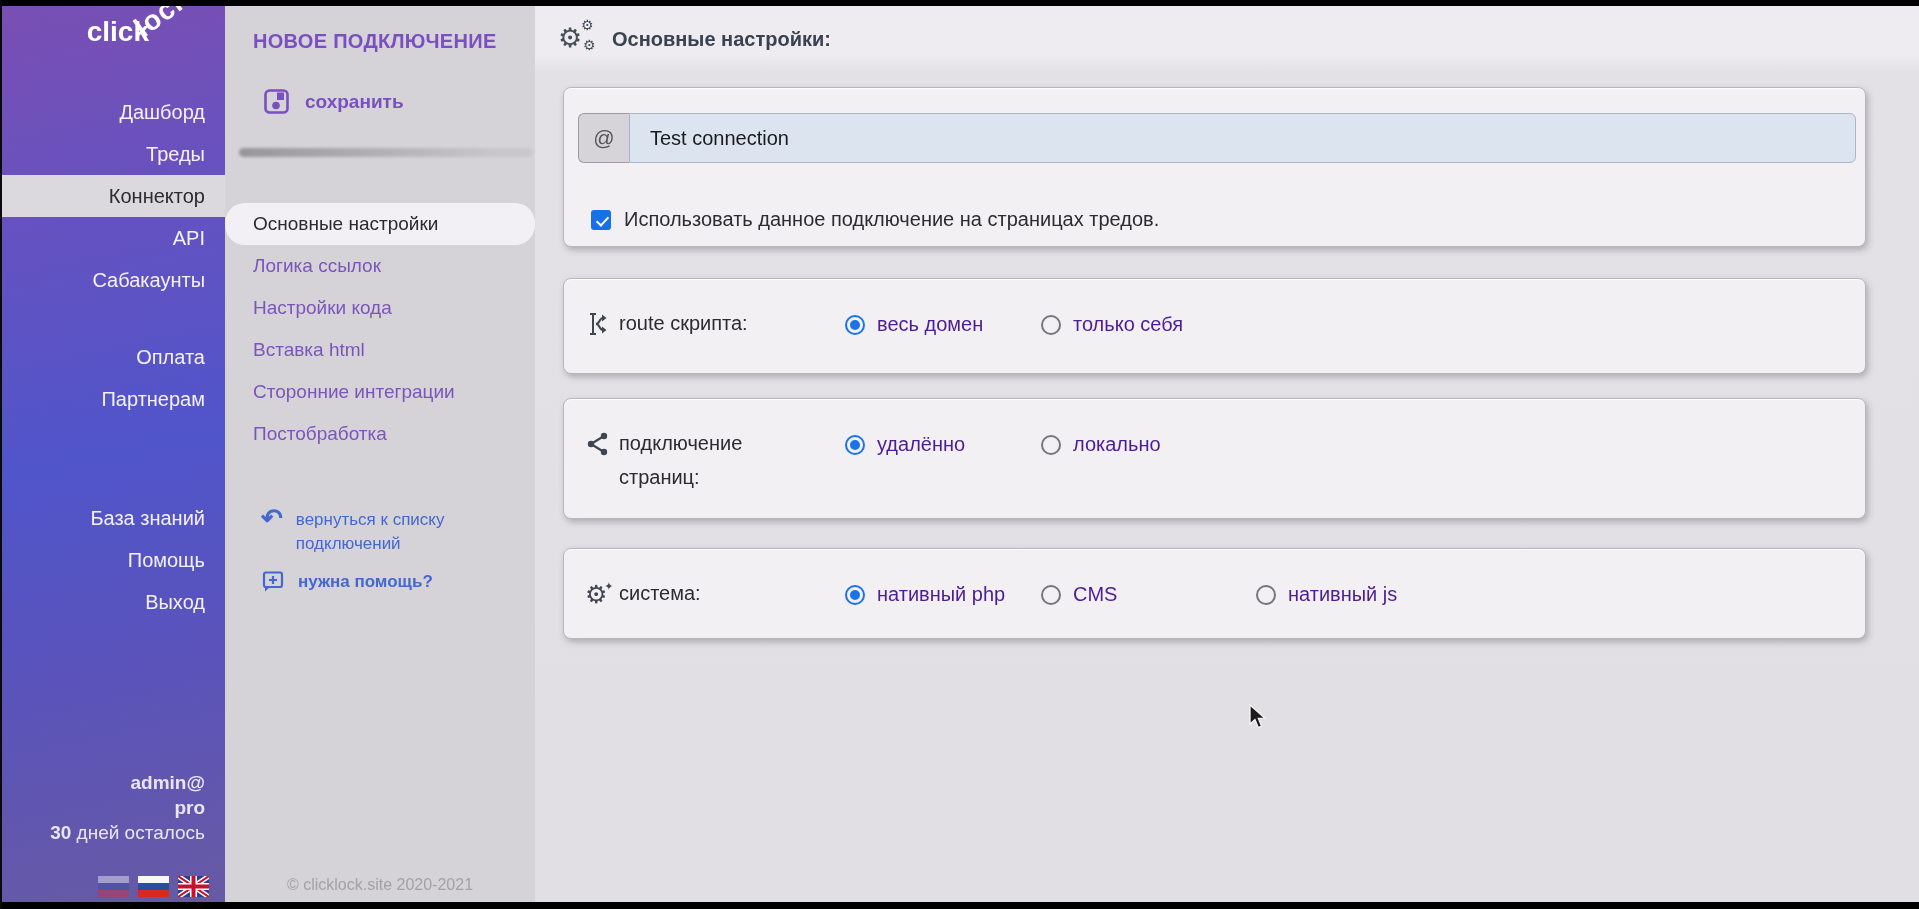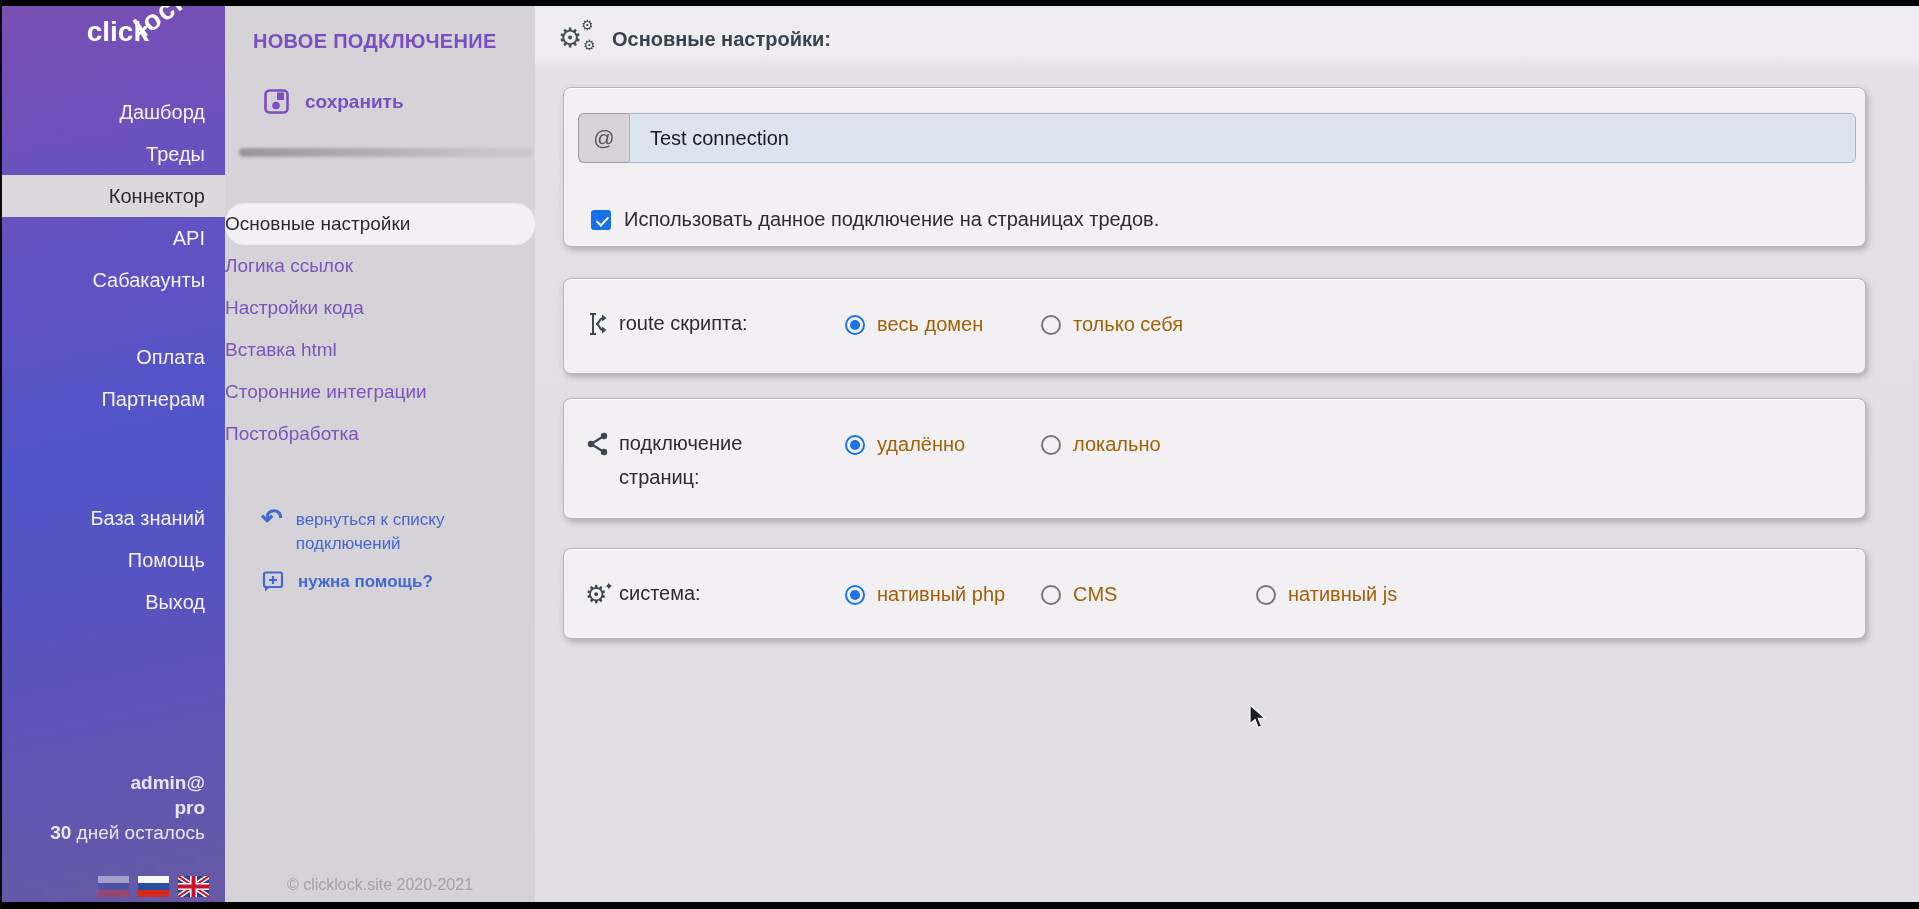--- a/index.html
+++ b/index.html
@@ -27,21 +27,21 @@
   .flag.inactive{opacity:.45;}
 
   
   .panel{position:absolute;left:225px;top:0;bottom:0;width:310px;background:#d5d3d7;z-index:4;}
   .panel-title{position:absolute;left:28px;top:30px;font-size:20px;font-weight:700;color:#7a4fc0;letter-spacing:.3px;}
   .save-btn{position:absolute;left:38px;top:88px;display:flex;align-items:center;gap:15px;cursor:pointer;}
   .save-btn .lbl{font-size:19px;font-weight:700;color:#7a4fc0;}
   .panel-divider{position:absolute;left:14px;right:2px;top:148px;height:9px;border-radius:6px;
     background:linear-gradient(to right,#8d8b90,#c7c5c9 88%);filter:blur(1.5px);opacity:.85;}
   .panel-menu{position:absolute;left:0;right:0;top:203px;}
-  .menu-item{height:42px;line-height:42px;font-size:19px;color:#7c55bb;cursor:pointer;white-space:nowrap;border-radius:20px;}
+  .menu-item{height:42px;line-height:42px;padding-left:28px;font-size:19px;color:#7c55bb;cursor:pointer;white-space:nowrap;border-radius:20px;}
   .menu-item.on{background:#f2f0f4;color:#2b2b2f;}
   .panel-link{position:absolute;left:36px;display:flex;gap:13px;align-items:flex-start;cursor:pointer;
               color:#4468cf;font-size:17px;font-weight:500;line-height:24px;}
   .panel-link .txt{width:200px;}
   .panel-link .ic{flex:0 0 auto;margin-top:-1px;}
   .undo-glyph{font-size:26px;line-height:22px;color:#4468cf;font-weight:700;}
   .panel-copy{position:absolute;left:0;right:0;top:876px;text-align:center;color:#a3a1a5;font-size:16px;}
 
   
   .main{position:absolute;left:535px;top:0;right:0;bottom:0;
@@ -69,21 +69,21 @@
   .checkbox{position:relative;width:20px;height:20px;border:2px solid #5f5d64;border-radius:3px;box-sizing:border-box;background:transparent;}
   .checkbox.on{background:#1670e8;border-color:#1670e8;}
   .checkbox.on::after{content:'';position:absolute;left:6px;top:2px;width:5px;height:10px;
         border:solid #fff;border-width:0 2.6px 2.6px 0;transform:rotate(43deg);}
   .check-row .lbl{font-size:20px;color:#2c2c30;}
 
   .card-icon{position:absolute;left:21px;top:32px;width:26px;height:26px;color:#3e4652;}
   .card-label{position:absolute;left:55px;top:27px;font-size:20px;color:#2c2c30;line-height:34px;}
   .card3 .card-label{width:170px;}
   .opt{position:absolute;display:flex;align-items:center;gap:12px;cursor:pointer;top:34px;}
-  .opt .lbl{font-size:20px;color:#a16207;}
+  .opt .lbl{font-size:20px;color:#4c1d95;}
   .radio{position:relative;width:20px;height:20px;border-radius:50%;border:2px solid #77757b;box-sizing:border-box;background:transparent;}
   .radio.on{border-color:#1a73e8;}
   .radio.on::after{content:'';position:absolute;left:3px;top:3px;right:3px;bottom:3px;border-radius:50%;background:#1a73e8;}
   .ox1{left:281px;} .ox2{left:477px;text-align:center;} .ox3{left:692px;}
 
   .gear-sys{position:relative;font-size:25px;line-height:26px;}
   .gear-sys .spark{position:absolute;right:-6px;top:-7px;font-size:11px;}
 
   .cursor{position:absolute;left:1248px;top:704px;z-index:50;pointer-events:none;}
 </style>

